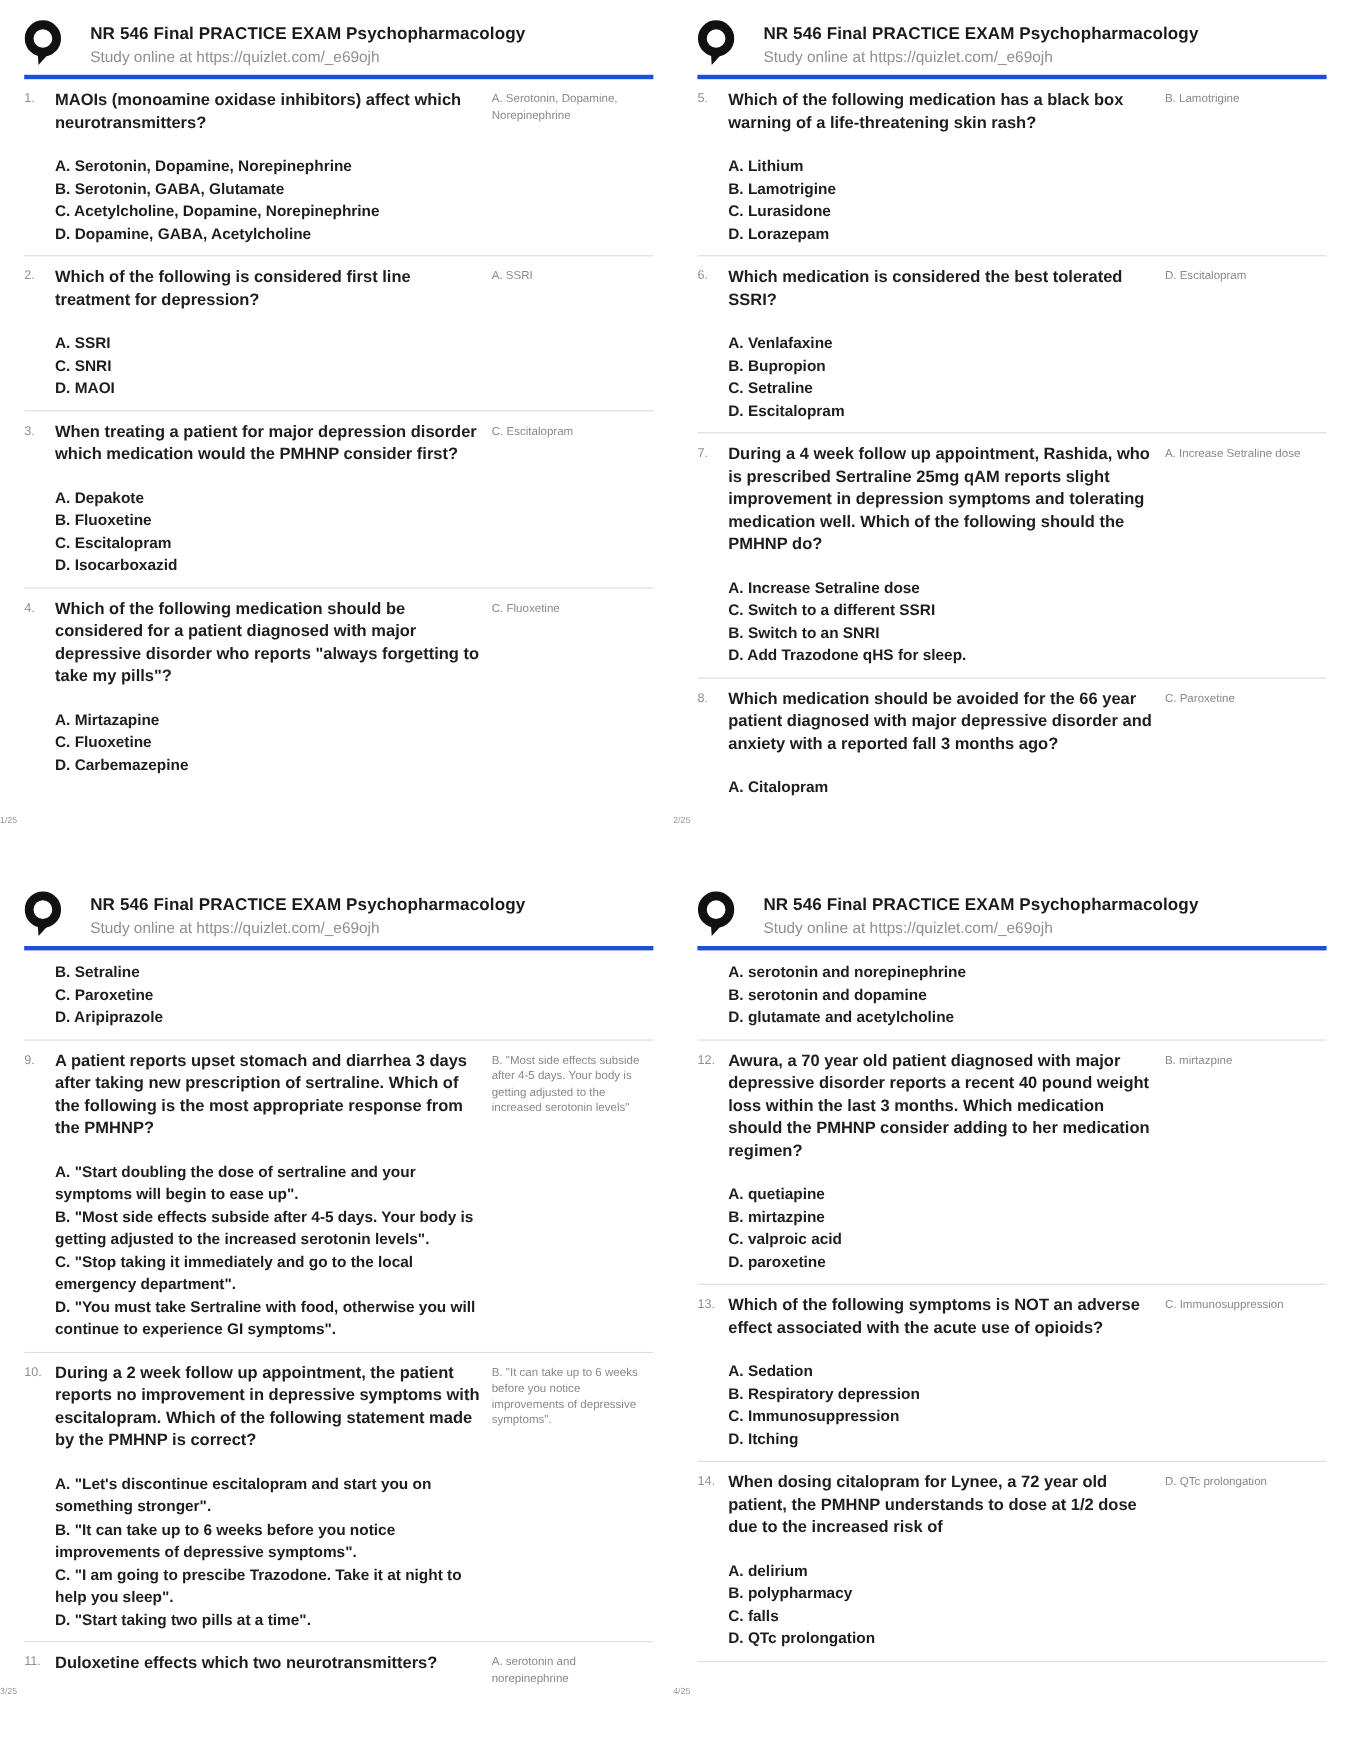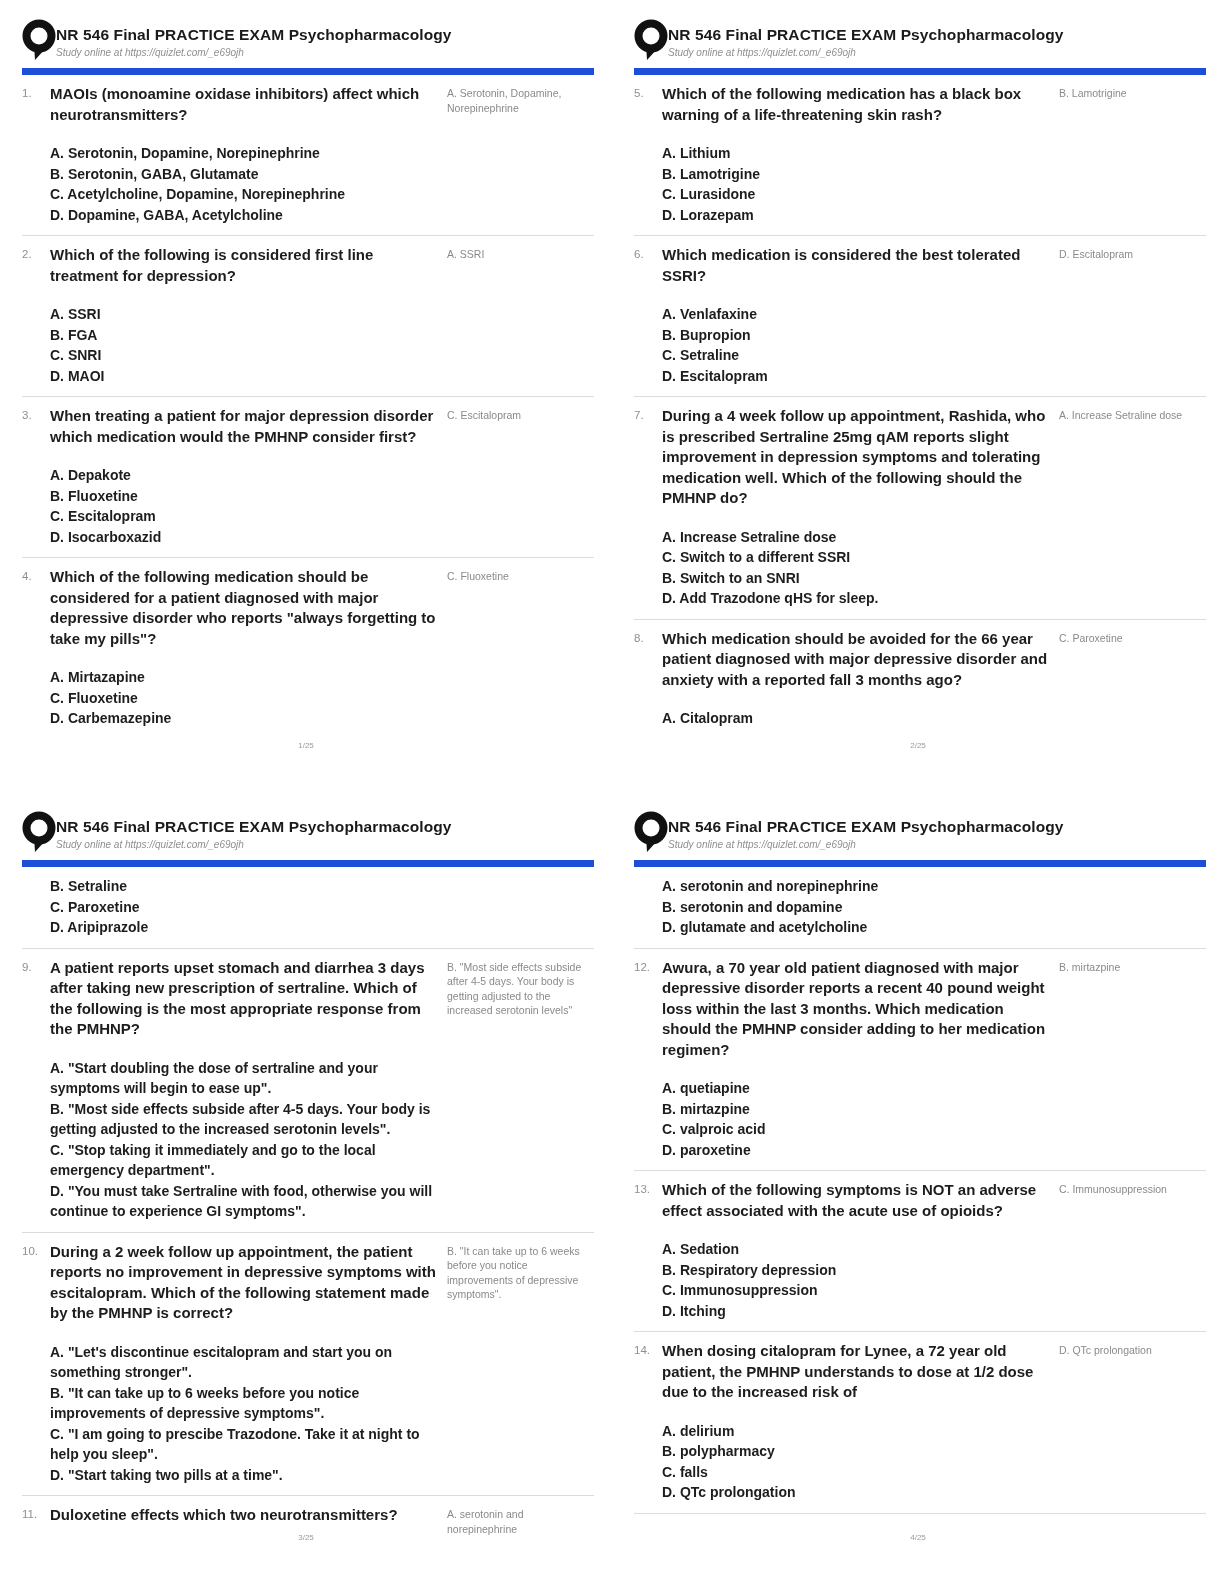--- a/index.html
+++ b/index.html
@@ -19,41 +19,40 @@
     position:relative;
     width:612px;height:792px;
     box-sizing:border-box;
     padding:20px 18px 0 22px;
     overflow:hidden;
     background:#ffffff;
   }
   
   .page-header{
     display:flex;
-    align-items:center;
-    gap:0;
+    align-items:flex-start;
+    gap:26px;
     padding-bottom:6px;
-    border-bottom:7px solid #1d4ed8;
+    border-bottom:4px solid #1d4ed8;
     min-height:42px;
   }
   .qlogo{flex:none;width:34px;height:42px;margin-top:-2px;}
   .head-text{padding-top:1px;}
   .exam-title{
     font-size:15.5px;
     font-weight:700;
     color:#1a1a1a;
     line-height:19px;
     letter-spacing:.1px;
   }
   .study-link{
-    font-size:10px;
+    font-size:14px;
     color:#8f8f8f;
     margin-top:3px;
     font-weight:400;
-    font-style:italic;
   }
   
   .item{
     display:flex;
     align-items:flex-start;
     padding:9px 0 10px 0;
     border-bottom:1px solid #dcdcdc;
   }
   .item.no-divider{border-bottom:none;}
   .num{
@@ -85,21 +84,20 @@
     font-size:10.5px;
     line-height:14.5px;
     color:#8a8a8a;
     padding-top:2px;
     font-weight:400;
   }
   .page-footer{
     position:absolute;
     left:0;right:0;
     bottom:42px;
-    text-align:center;
     font-size:8px;
     color:#9a9a9a;
   }
 </style>
 </head>
 <body>
 
 <div id="sheet">
   <div class="page">
     <div class="page-header">
@@ -126,21 +124,20 @@
     </div>
     <div class="acol">A. Serotonin, Dopamine, Norepinephrine</div>
   </div>
 
   <div class="item">
     <div class="num">2.</div>
     <div class="qcol">
       <div class="qtext">Which of the following is considered first line treatment for depression?</div>
       <div class="options">
               <div class="option">A. SSRI</div>
-              <div class="option">B. FGA</div>
               <div class="option">C. SNRI</div>
               <div class="option">D. MAOI</div>
             </div>
     </div>
     <div class="acol">A. SSRI</div>
   </div>
 
   <div class="item">
     <div class="num">3.</div>
     <div class="qcol">

